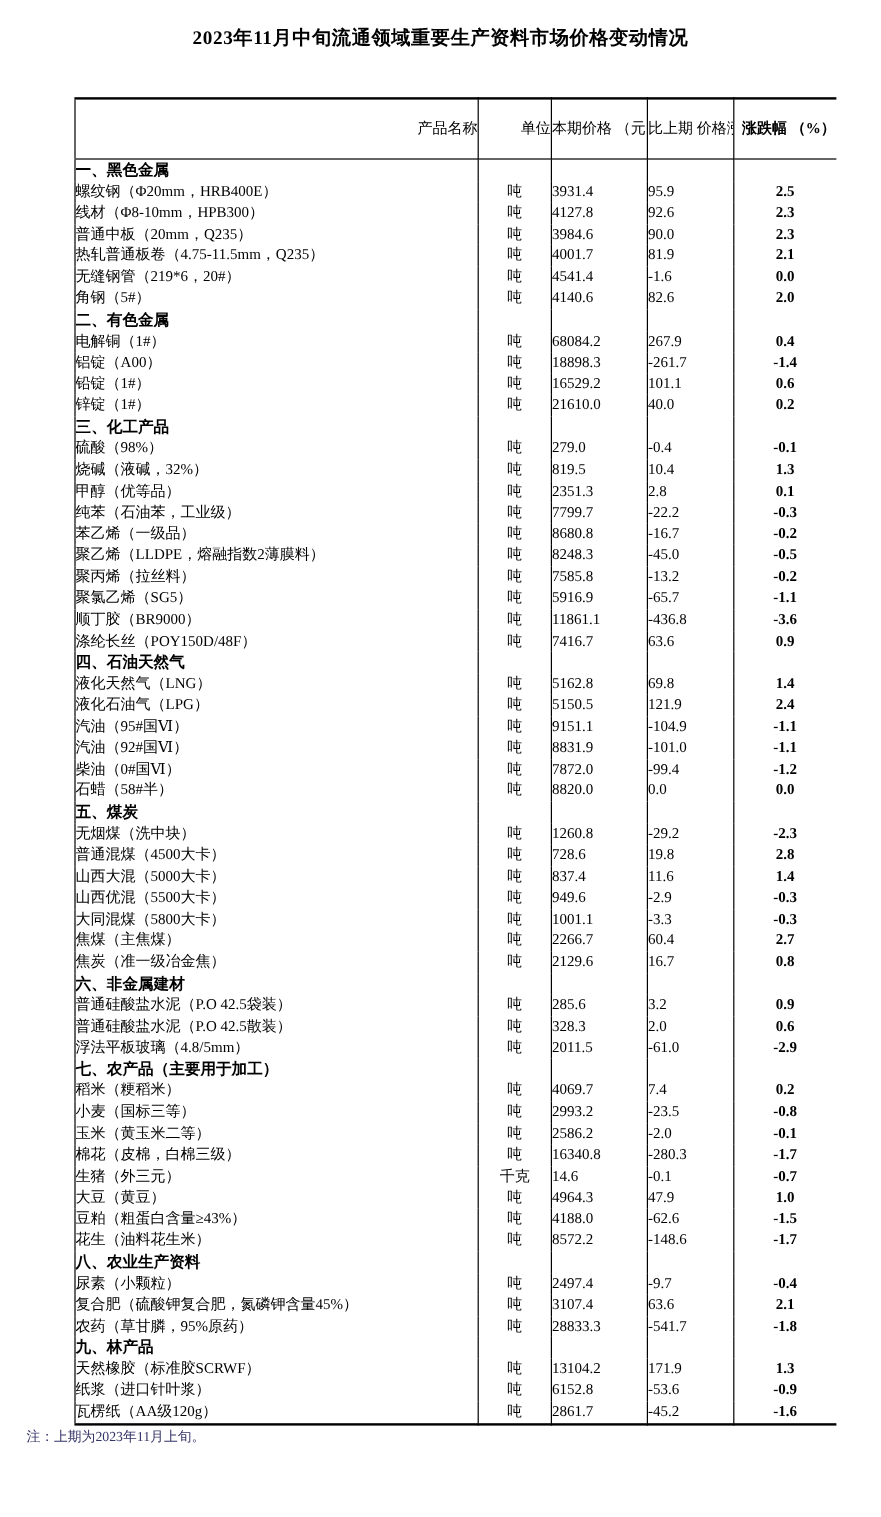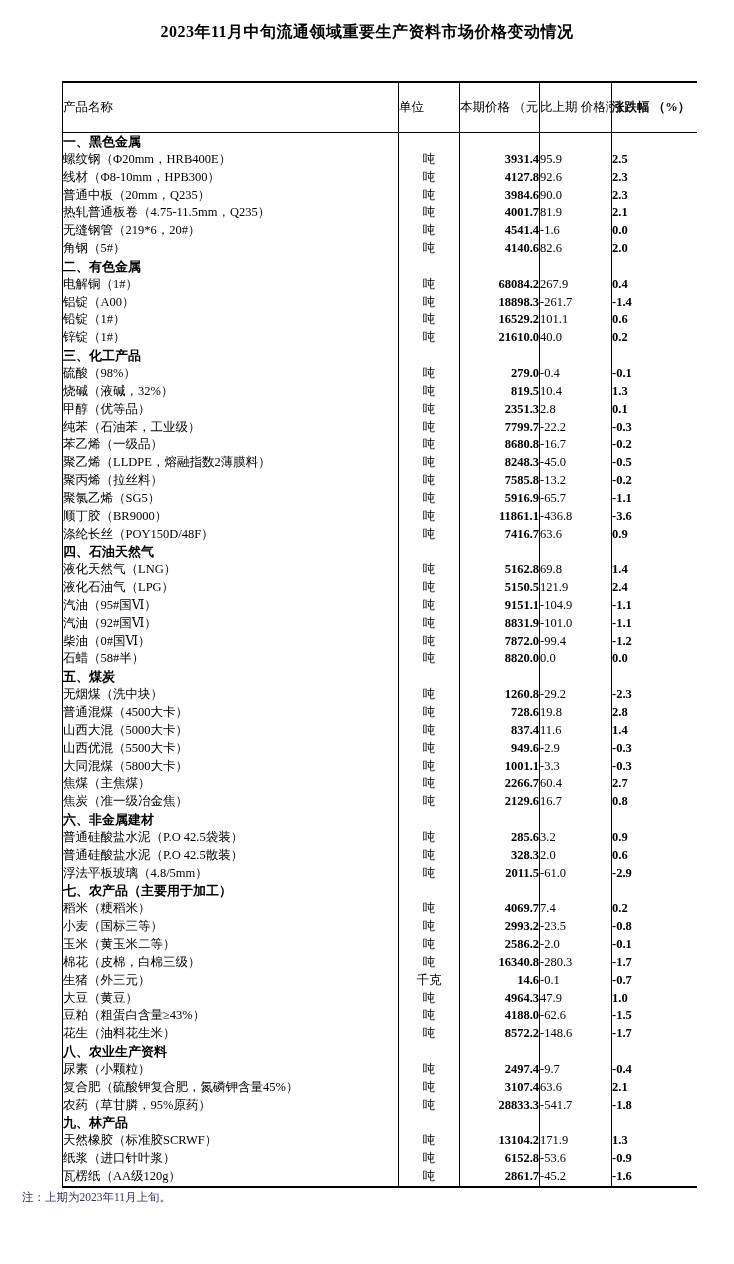--- a/index.html
+++ b/index.html
@@ -49,39 +49,39 @@
   table.price-table td.cell-pct {
     border-right: none;
     font-weight: bold;
   }
   thead th {
     border-bottom: 1.5px solid #000;
     height: 49px;
     font-weight: normal;
     font-size: 12.5px;
     line-height: 15px;
-    text-align: left;
+    text-align: right;
     vertical-align: middle;
     white-space: pre-line;
   }
   tbody td {
     height: 17.85px;
     font-size: 12.5px;
     line-height: 17.85px;
     vertical-align: middle;
   }
   td.cell-product { text-align: left; padding-left: 50px; }
   tr.section-row td.cell-product {
     font-weight: bold;
     font-size: 13px;
   }
   td.cell-unit   { text-align: center; }
-  td.cell-price  { text-align: right; padding-right: 7px; font-weight: bold; }
+  td.cell-price  { text-align: left; padding-right: 7px; }
   td.cell-change { padding-right: 7px; }
-  td.cell-pct    { text-align: left; padding-right: 26px; }
+  td.cell-pct    { text-align: center; padding-right: 26px; }
   .note {
     position: absolute;
     left: 22px;
     top: 1190px;
     font-size: 11.5px;
     color: #333366;
   }
 </style>
 </head>
 <body>

